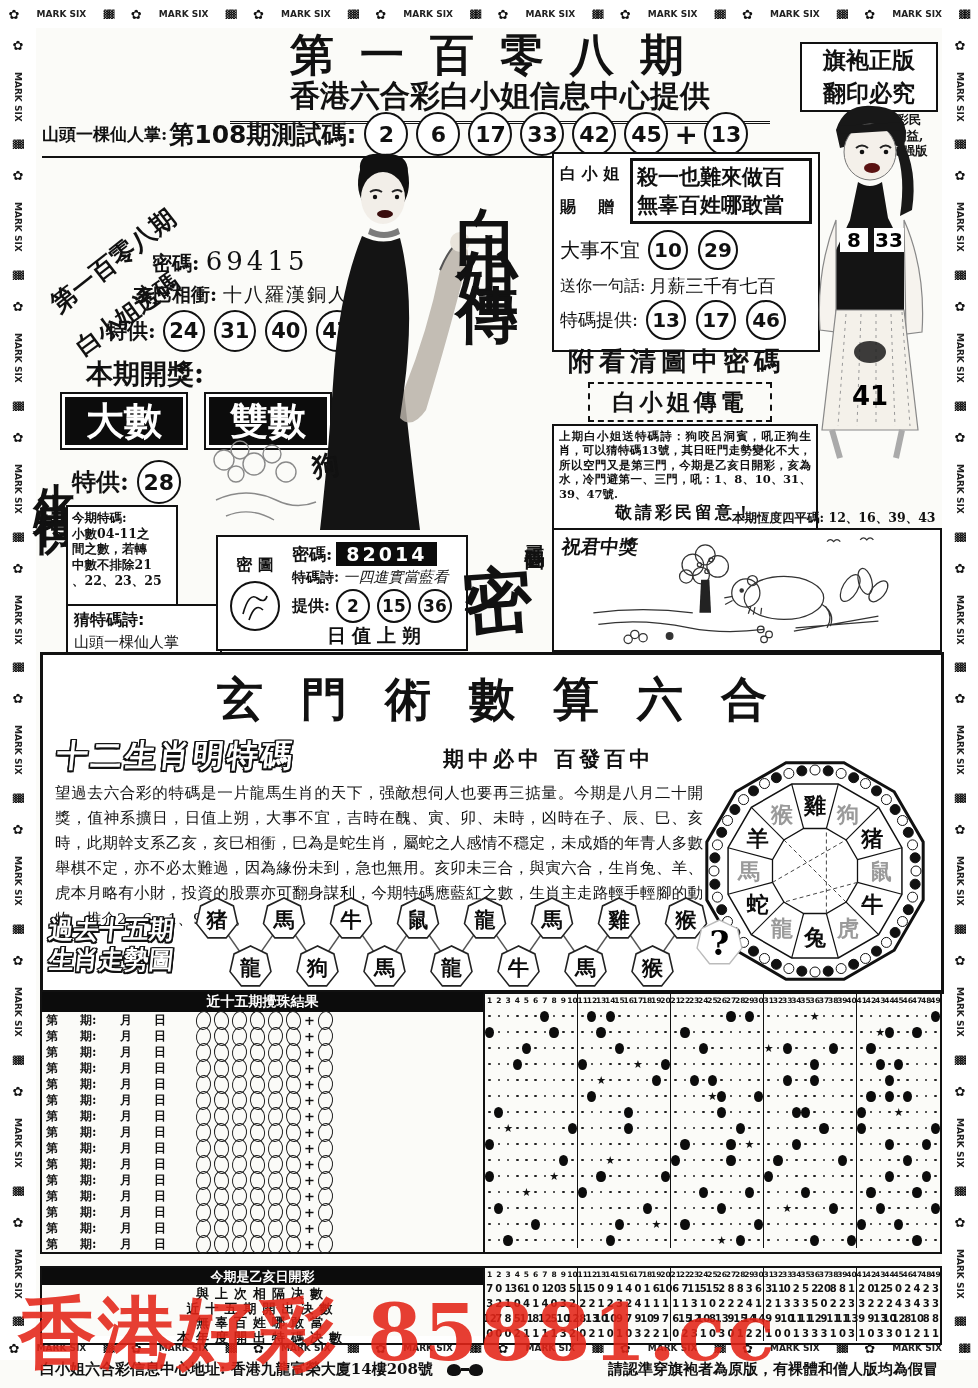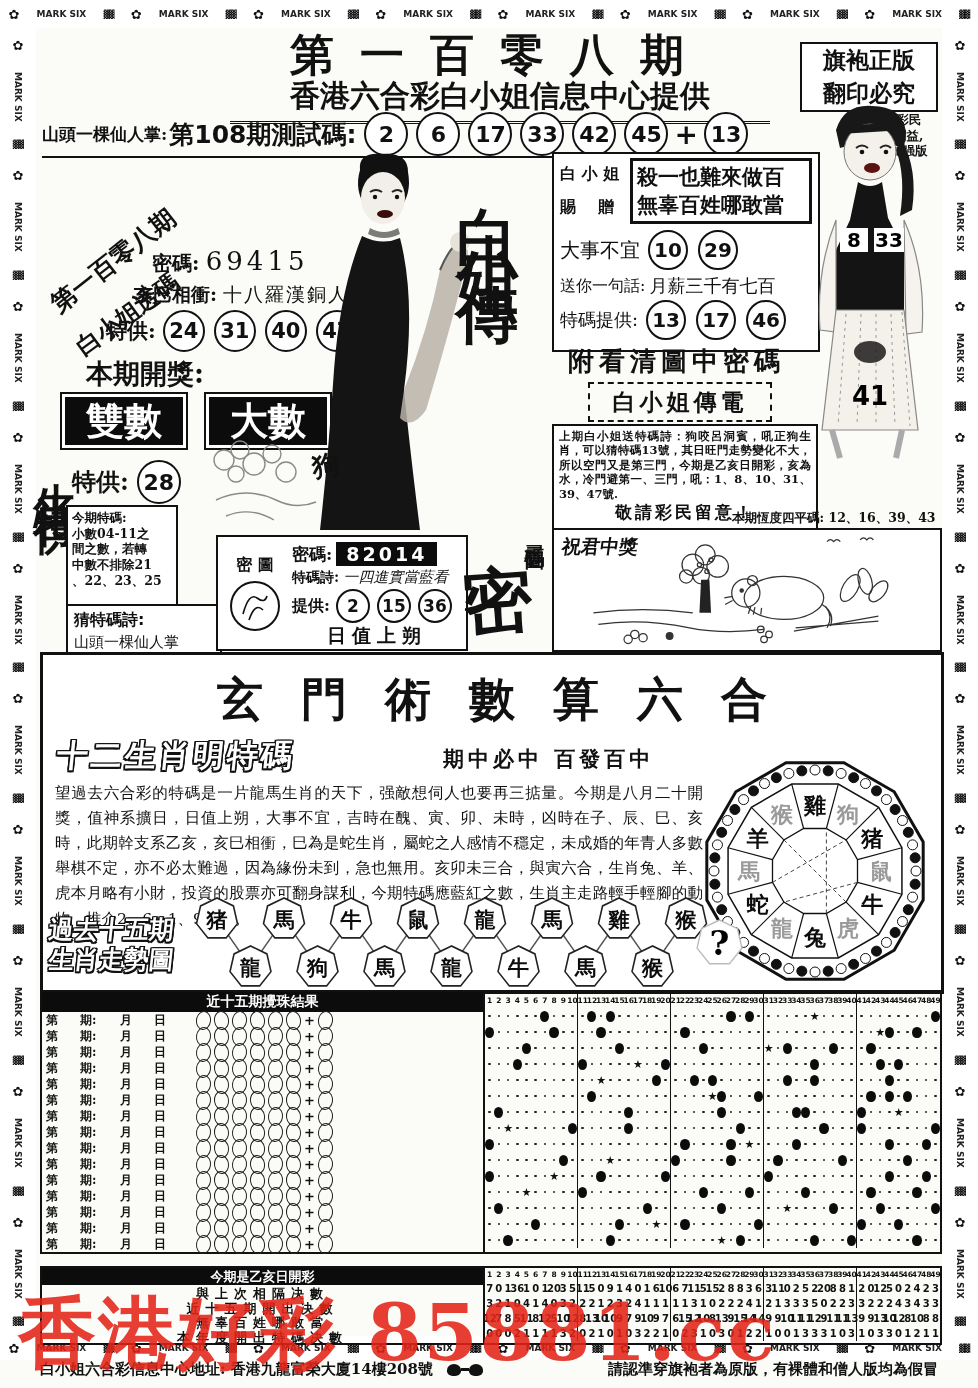--- a/index.html
+++ b/index.html
@@ -211,24 +211,24 @@
     <span style="display:inline-flex;gap:9px;">
         <span class="num-circle" style="height: 38px; width: 38px; font-size: 21px;">24</span>
         <span class="num-circle" style="height: 38px; width: 38px; font-size: 21px;">31</span>
         <span class="num-circle" style="height: 38px; width: 38px; font-size: 21px;">40</span>
         <span class="num-circle" style="height: 38px; width: 38px; font-size: 21px;">47</span>
       </span>
   </div>
   <div class="abs b" style="left:86px;top:356px;font-size:27px;font-weight:900;">本期開獎:</div>
   <div class="abs" style="left:60px;top:392px;display:flex;gap:16px;">
     <span class="bigword">
-        <span style="width:118px;height:48px;font-size:38px;">雙數</span>
+        <span style="width:118px;height:48px;font-size:38px;">大數</span>
       </span>
     <span class="bigword">
-        <span style="width:118px;height:48px;font-size:38px;">大數</span>
+        <span style="width:118px;height:48px;font-size:38px;">雙數</span>
       </span>
   </div>
   <div class="abs" style="left:72px;top:460px;display:flex;align-items:center;gap:8px;">
     <span class="b" style="font-size:24px;">特供:</span>
     <span class="num-circle" style="width:40px;height:40px;font-size:22px;">28</span>
   </div>
   <div class="abs vtext b" style="left:34px;top:448px;font-size:44px;line-height:1;letter-spacing:10px;height:230px;">生肖特供</div>
   <div class="abs dbox smallnote" style="left:66px;top:505px;width:100px;height:92px;padding:3px 4px;font-size:12.5px;">
     <div>今期特碼:</div>
     <div>小數04-11之</div>

